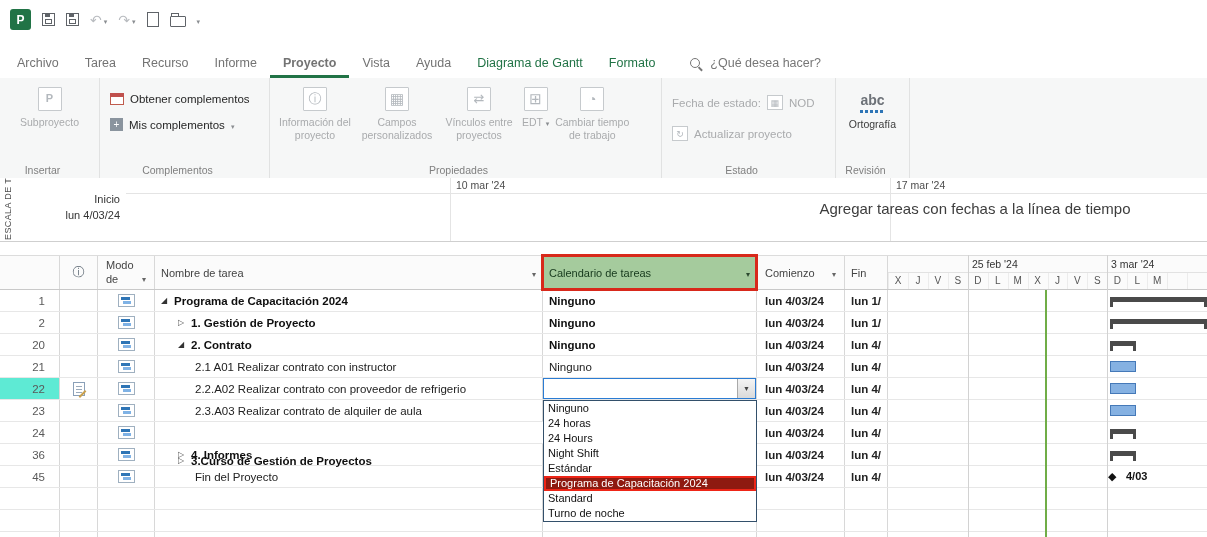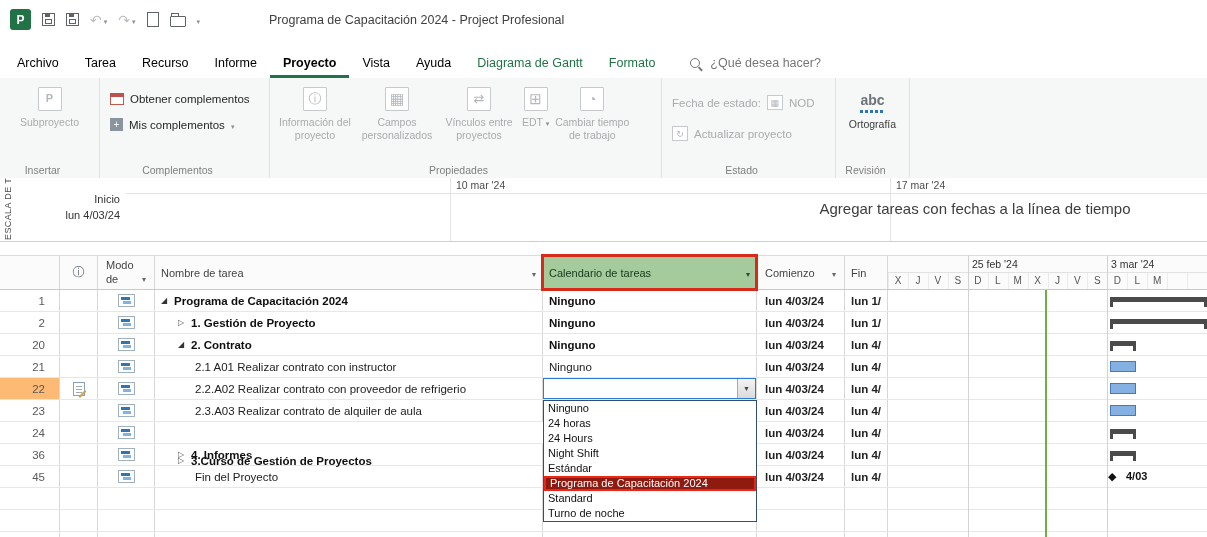--- a/index.html
+++ b/index.html
@@ -20,21 +20,21 @@
   .i-undo::before{content:"↶";font-size:14px;}
   .i-redo::before{content:"↷";font-size:14px;}
   .i-doc2{width:10px;height:13px;border:1.5px solid #5f6368;display:inline-block;background:#fff;}
   .i-folder{width:14px;height:9px;border:1.5px solid #5f6368;border-radius:1px;position:relative;display:inline-block;margin-top:4px;}
   .i-folder::before{content:"";position:absolute;top:-4px;left:0;width:6px;height:2px;border:1.5px solid #5f6368;border-bottom:none;}
   .wtitle{margin-left:58px;font-size:12.5px;color:#404040;white-space:nowrap;}
 
   
   .menubar{position:absolute;top:48px;left:0;right:0;height:30px;background:#fff;display:flex;align-items:stretch;padding-left:4px;font-size:12.5px;}
   .tabs{display:flex;align-items:stretch;}
-  .mtab{display:flex;align-items:center;padding:0 13px;color:#000000;}
+  .mtab{display:flex;align-items:center;padding:0 13px;color:#737373;}
   .mtab.active{font-weight:700;box-shadow:inset 0 -3px 0 #217346;}
   .mtab.ctx{color:#217346;}
   .search{display:flex;align-items:center;gap:10px;margin-left:22px;color:#767676;}
   .i-mag{width:8px;height:8px;border:1.5px solid #767676;border-radius:50%;position:relative;display:inline-block;}
   .i-mag::after{content:"";position:absolute;width:5px;height:1.5px;background:#767676;transform:rotate(45deg);left:7px;top:9px;}
 
   
   .ribbon{position:absolute;top:78px;left:0;right:0;height:100px;background:#f6f7f7;border-bottom:1px solid #d2d2d2;display:flex;}
   .rgroup{position:relative;border-right:1px solid #e1e2e2;box-sizing:border-box;flex:none;padding:4px 4px 17px;}
   .g1{width:100px;}.g2{width:170px;}.g3{width:392px;}.g4{width:194px;}.g5{width:174px;}.g6{width:74px;}
@@ -100,21 +100,21 @@
   .th-mode{flex-direction:column;justify-content:center;line-height:13px;align-items:flex-start;padding-left:8px;}
   .th-mode .l2{display:flex;align-items:center;width:40px;}
   .th-cal{background:#a5cb9d;color:#16391c;}
   .th-cal .th-caret::after{color:#2c4a2f;}
   .annot{position:absolute;top:-2px;left:-2px;right:-2px;bottom:-2px;border:3px solid #d8291b;pointer-events:none;z-index:6;}
   .info-hdr::after{content:"ⓘ";font-size:12px;color:#5f6a75;}
 
   
   .trow{display:flex;height:22px;border-bottom:1px solid #e7e7e7;box-sizing:border-box;background:#fff;}
   .trow .c{font-size:11.5px;}
-  .selnum{background:#fdba74;}
+  .selnum{background:#5eead4;}
   .b{font-weight:700;color:#0f0f0f;}
   .exp{flex:none;width:13px;font-size:8px;color:#333;}
   .exp.open::after{content:"◢";}
   .exp.closed::after{content:"▷";color:#555;}
   .mode-ic{width:17px;height:13px;border:1px solid #9fb0c0;background:#fff;position:relative;flex:none;box-sizing:border-box;}
   .mode-ic::before{content:"";position:absolute;left:2px;top:2px;width:9px;height:3px;background:#2e75b6;}
   .mode-ic::after{content:"";position:absolute;left:4px;bottom:2px;width:8px;height:3px;background:#7fb2e5;}
   .note-ic{width:12px;height:14px;border:1px solid #8aa0b8;background:#fff;position:relative;flex:none;box-sizing:border-box;}
   .note-ic::before{content:"";position:absolute;left:2px;top:3px;width:6px;height:1px;background:#9aaabb;box-shadow:0 3px 0 #9aaabb,0 6px 0 #9aaabb;}
   .note-ic::after{content:"";position:absolute;right:-3px;bottom:0;width:9px;height:2px;background:#c9a04d;transform:rotate(-45deg);}
@@ -172,21 +172,20 @@
         </span>
       <span class="qbtn">
           <span class="i-doc2"></span>
         </span>
       <span class="qbtn">
           <span class="i-folder"></span>
         </span>
       <span class="qbtn">
           <span class="caret"></span>
         </span>
-      <span class="wtitle">Programa de Capacitación 2024  -  Project Profesional</span>
     </div>
   </div>
 
   <div class="menubar">
     <div class="tabs">
         <div class="mtab">Archivo</div>
         <div class="mtab">Tarea</div>
         <div class="mtab">Recurso</div>
         <div class="mtab">Informe</div>
         <div class="mtab active">Proyecto</div>

